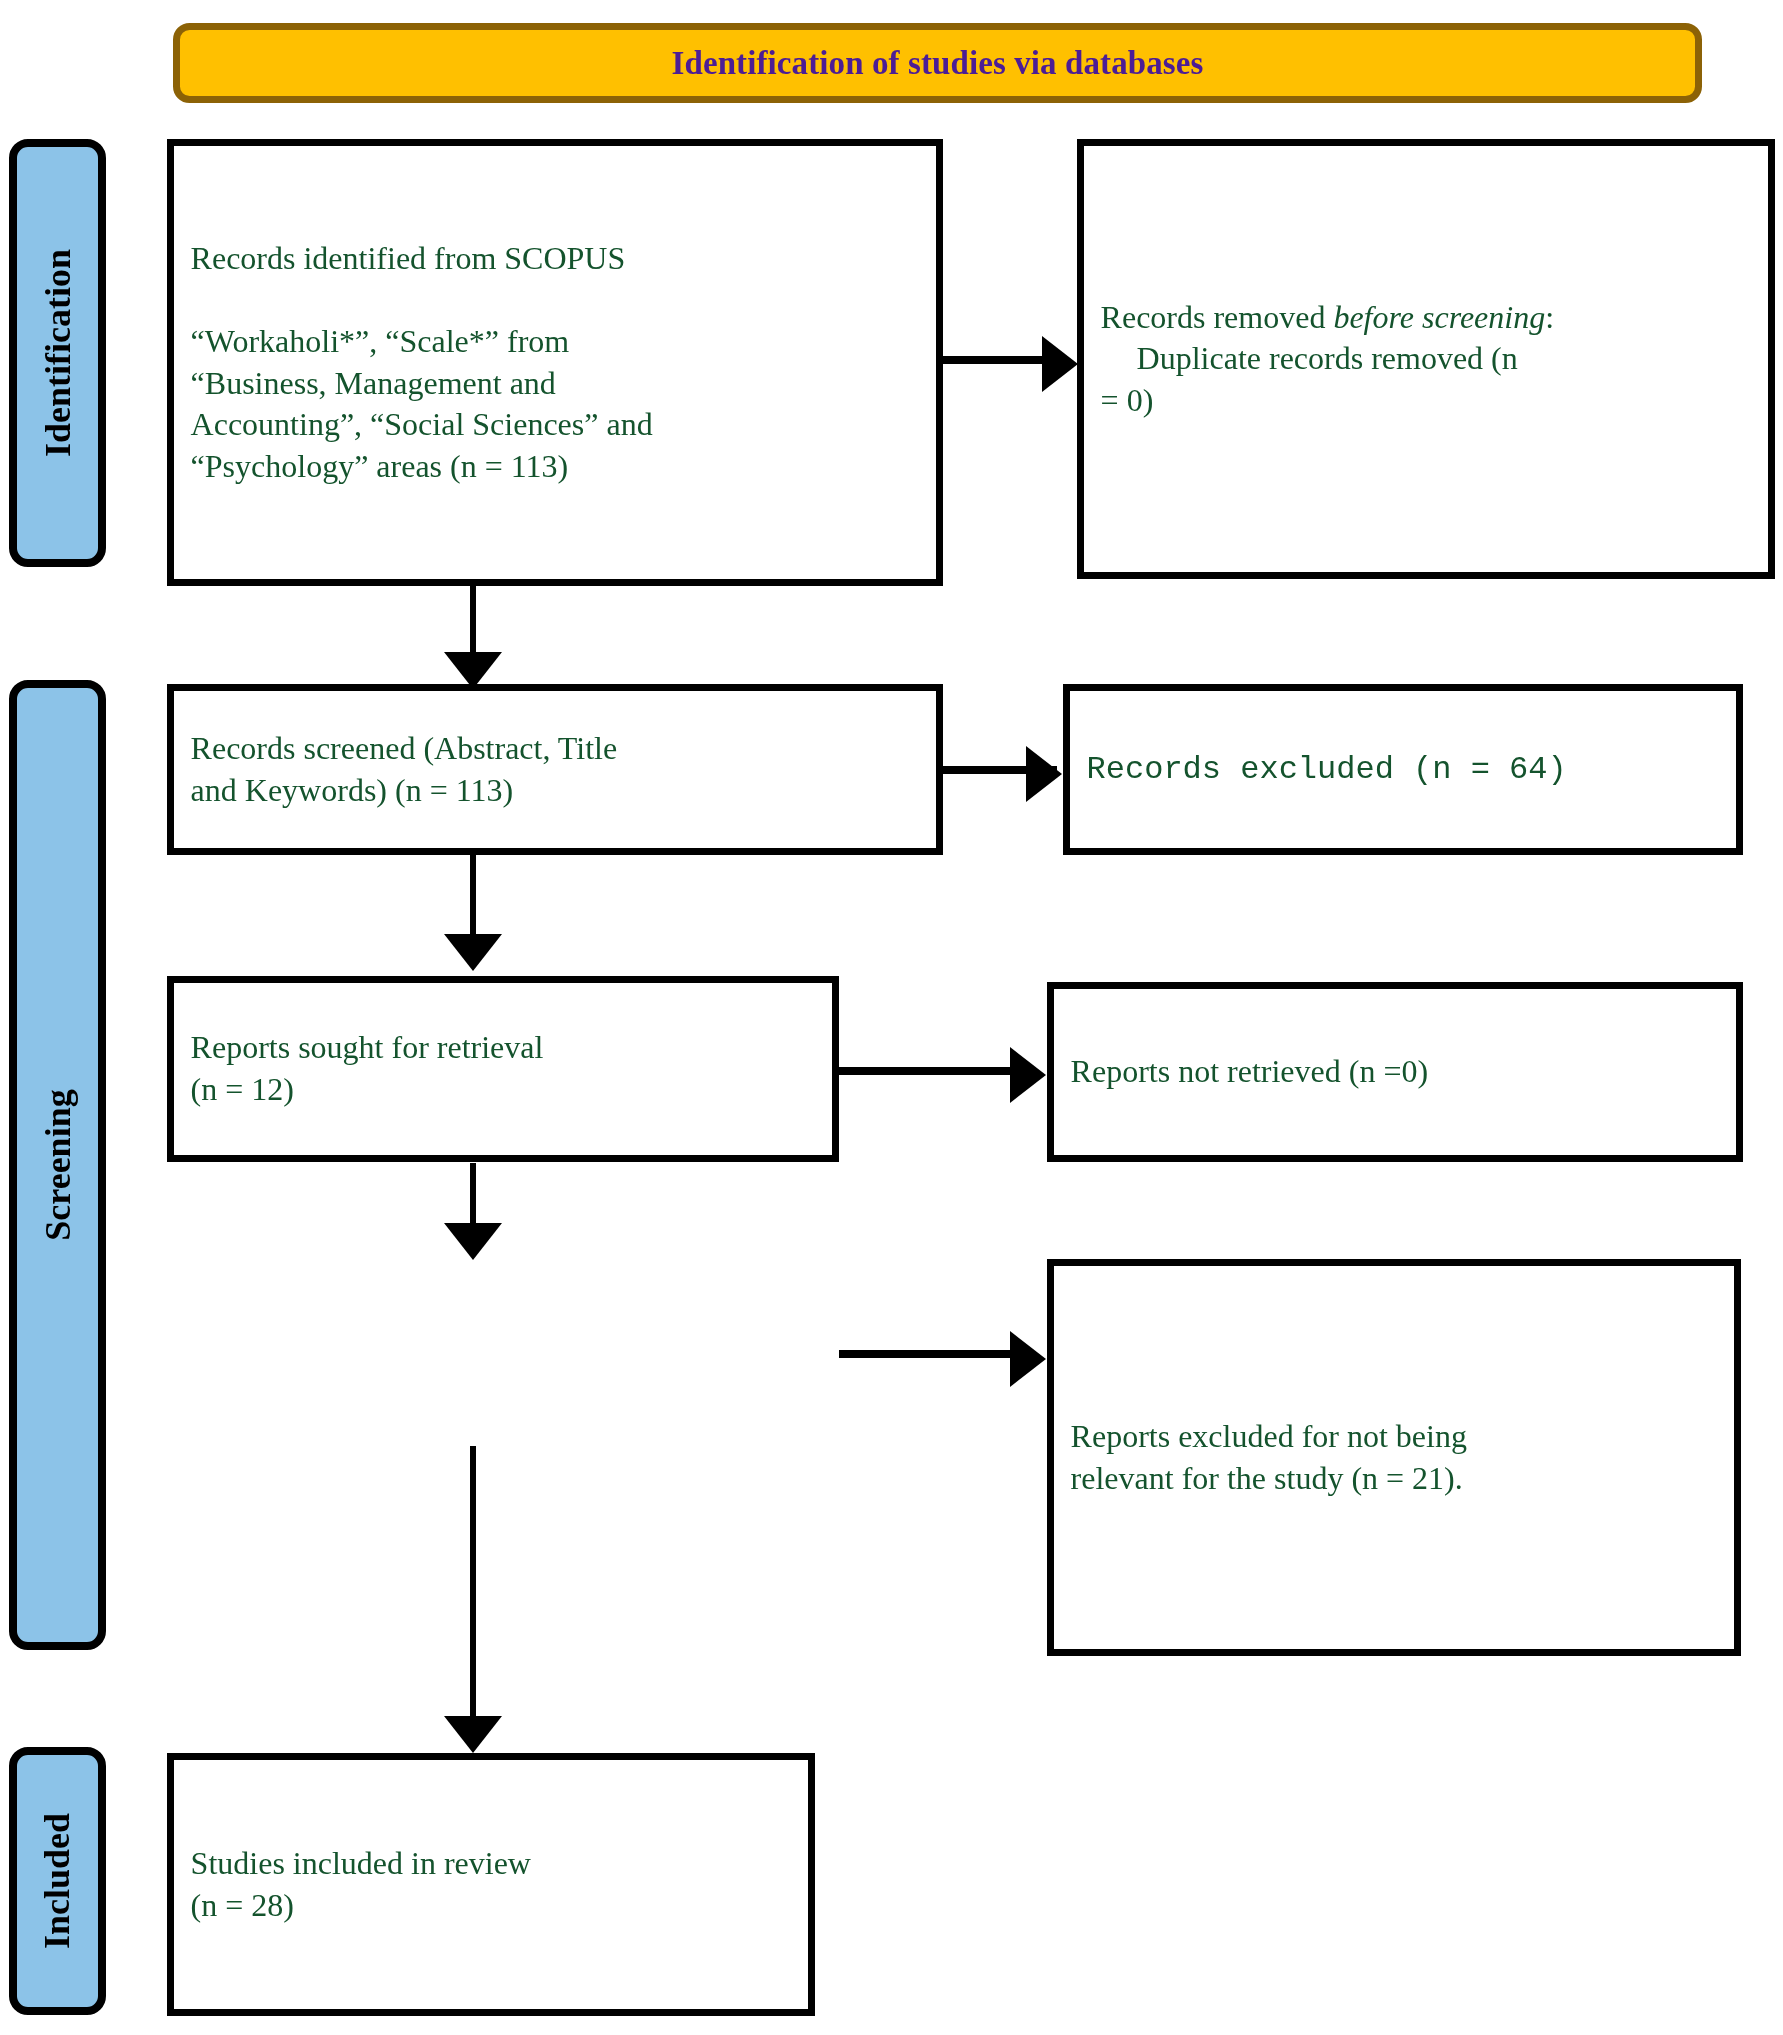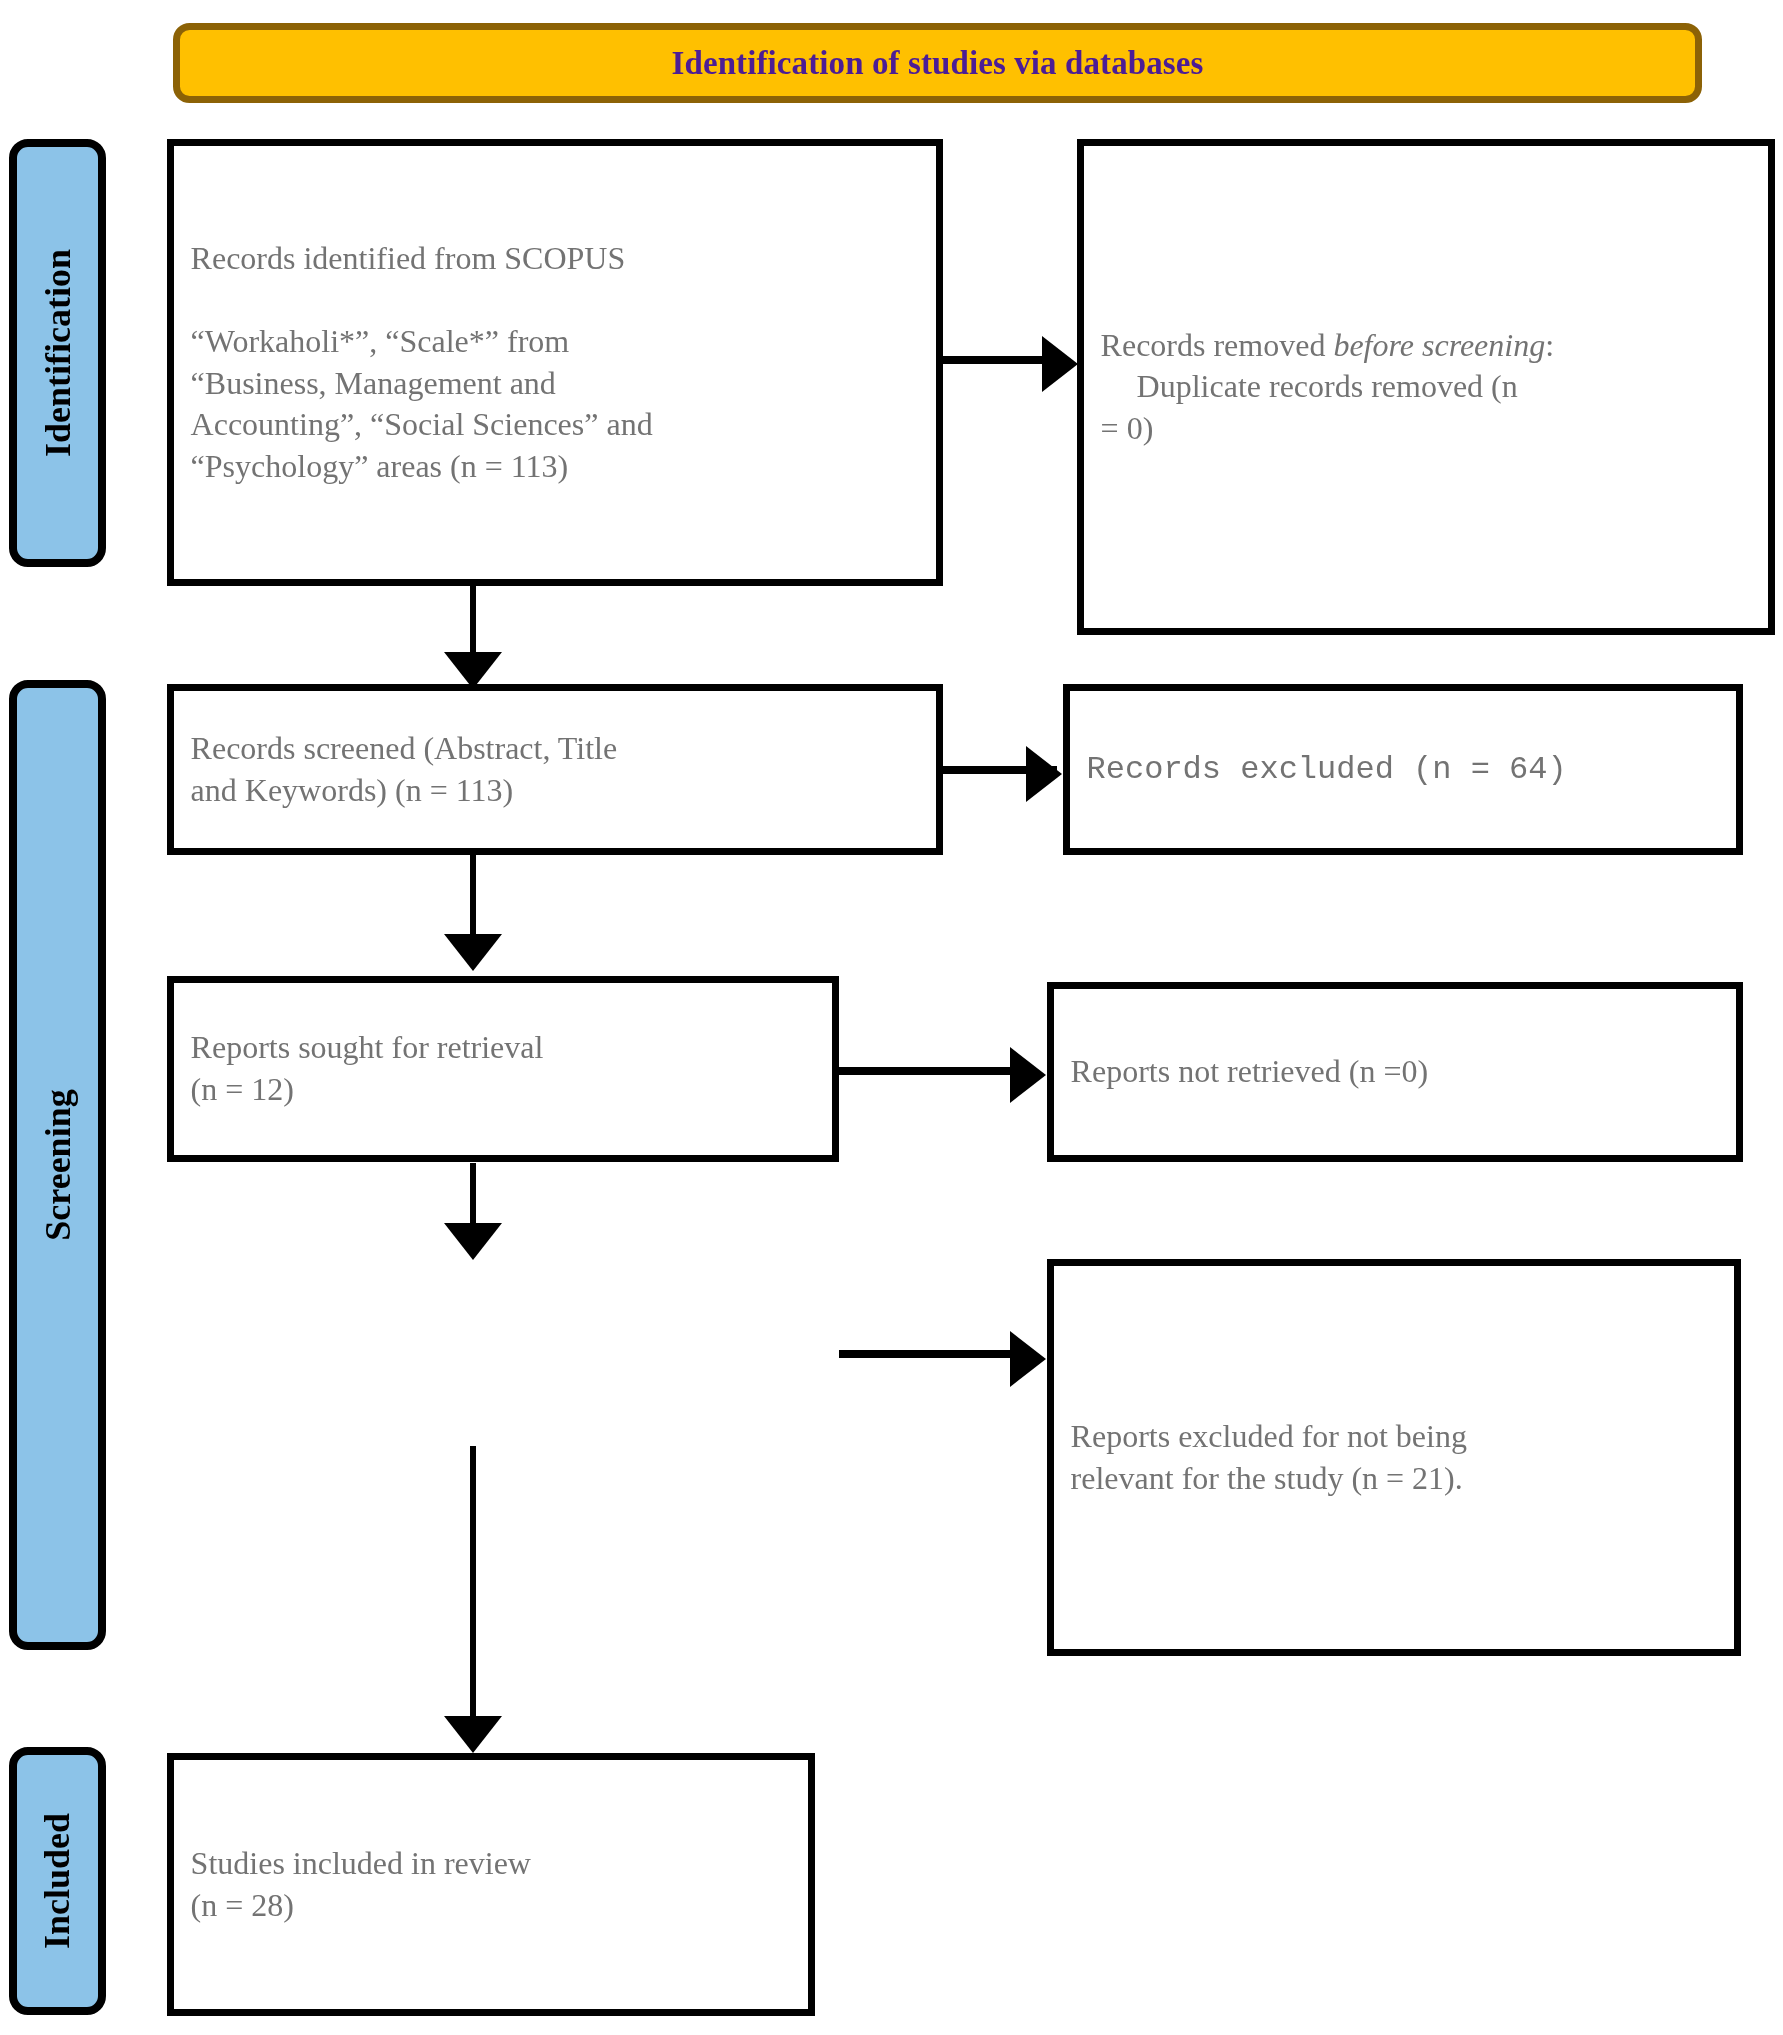--- a/index.html
+++ b/index.html
@@ -67,36 +67,36 @@
     position: absolute;
     background: #ffffff;
     border: 7px solid #000000;
     box-sizing: border-box;
     display: flex;
     align-items: center;
   }
   .box-text {
     font-size: 32px;
     line-height: 1.30;
-    color: #737373;
+    color: #14532d;
     padding: 0 16.6px;
     width: 100%;
   }
   .box-text .ital { font-style: italic; }
   .box-text .indent { display: inline-block; width: 36px; }
 
   
   #box-identified { left: 167px; top: 139px;  width: 776px; height: 447px; }
   #box-screened   { left: 167px; top: 684px; width: 776px; height: 171px; }
   #box-sought     { left: 167px; top: 976px; width: 672px; height: 186px; }
   #box-assessed   { left: 167px; top: 1261px; width: 672px; height: 185px; }
   #box-included   { left: 167px; top: 1753px; width: 648px; height: 263px; }
 
   
-  #box-removed       { left: 1077px; top: 139px;  width: 698px; height: 496px; }
+  #box-removed       { left: 1077px; top: 139px;  width: 698px; height: 440px; }
   #box-excluded      { left: 1063px; top: 684px; width: 680px; height: 171px; font-family: Liberation Mono, monospace; }
   #box-notretrieved  { left: 1047px; top: 982px; width: 696px; height: 180px; }
   #box-relevant      { left: 1047px; top: 1259px; width: 694px; height: 397px; }
 
   
   .v-line {
     position: absolute;
     width: 5.7px;
     background: #000000;
   }

